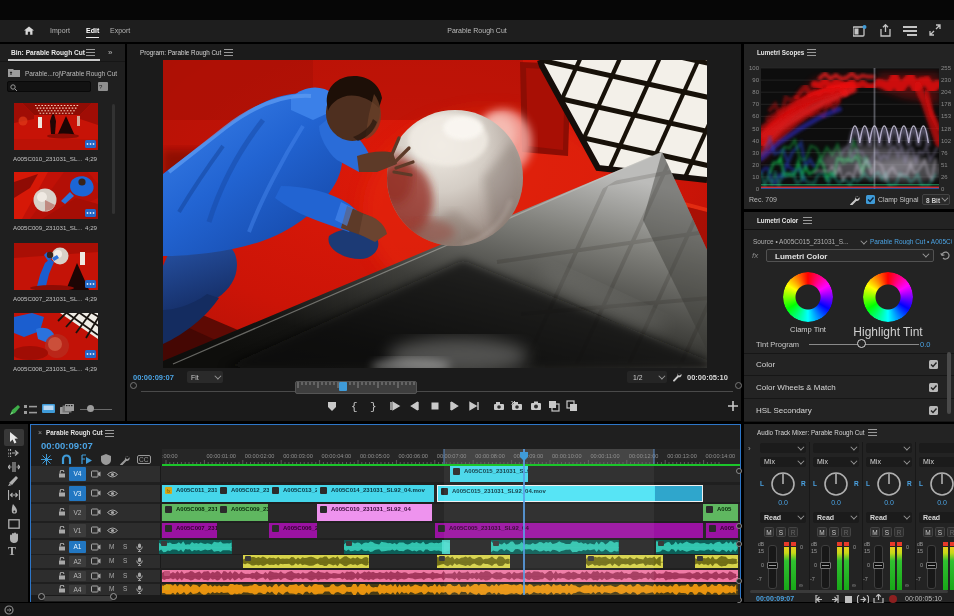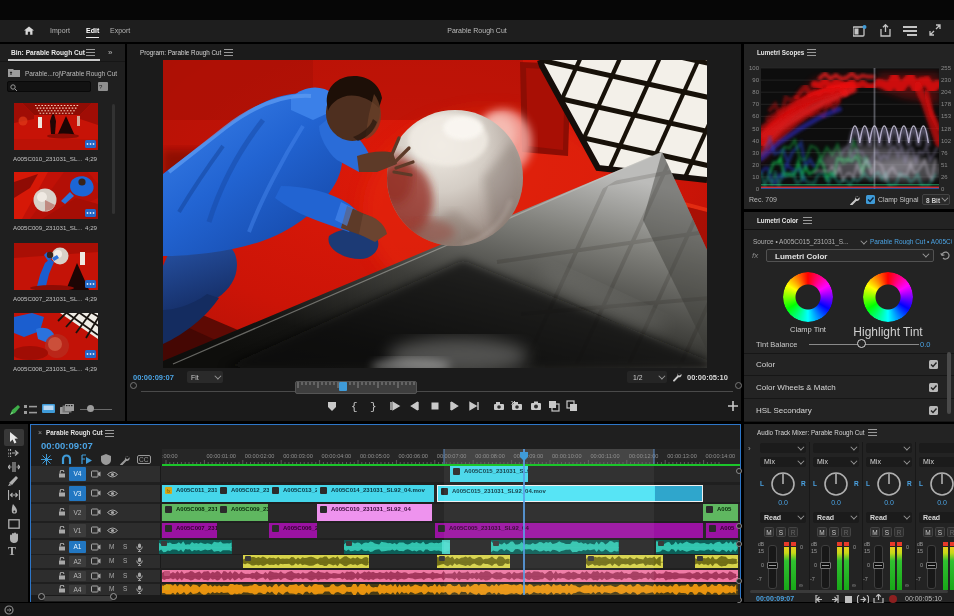--- a/index.html
+++ b/index.html
@@ -544,21 +544,21 @@
  <div class="abs" style="left:22px;top:37px;width:168px;height:13px;border:1px solid #525252;border-radius:2px;background:#272727;font-size:8px;color:#e0e0e0;padding:2px 0 0 8px;font-weight:bold">Lumetri Color</div>
  <span class="chev" style="position:absolute;left:178px;top:41px"></span>
  <svg class="abs" style="left:196px;top:38px" width="11" height="11" viewBox="0 0 11 11">
       <path d="M2 5.5 a3.5 3.5 0 1 1 1 2.5 M2 5.5 L0.8 3.2 M2 5.5 L4.4 4.9" stroke="#999" stroke-width="1.2" fill="none"></path>
     </svg>
 
  <div class="abs" style="left:39px;top:60px;width:50px;height:50px;border-radius:50%;background:conic-gradient(from 0deg, #f00, #f0f, #00f, #0ff, #0f0, #ff0, #f00);-webkit-mask:radial-gradient(circle, transparent 12px, #000 13px);mask:radial-gradient(circle, transparent 12px, #000 13px)"></div>
  <div class="abs" style="left:19px;top:113px;width:90px;text-align:center;font-size:7.5px;color:#d0d0d0">Clamp Tint</div>
  <div class="abs" style="left:119px;top:60px;width:50px;height:50px;border-radius:50%;background:conic-gradient(from 0deg, #f00, #f0f, #00f, #0ff, #0f0, #ff0, #f00);-webkit-mask:radial-gradient(circle, transparent 12px, #000 13px);mask:radial-gradient(circle, transparent 12px, #000 13px)"></div>
  <div class="abs" style="left:99px;top:113px;width:90px;text-align:center;font-size:12px;color:#d0d0d0">Highlight Tint</div>
- <div class="abs" style="left:12px;top:128px;font-size:7.5px;color:#c8c8c8">Tint Balance</div>
+ <div class="abs" style="left:12px;top:128px;font-size:7.5px;color:#c8c8c8">Tint Program</div>
  <div class="abs" style="left:65px;top:132px;width:110px;height:1px;background:#8a8a8a"></div>
  <div class="abs" style="left:113px;top:127px;width:9px;height:9px;border:1.5px solid #d8d8d8;border-radius:50%;background:#232323"></div>
  <div class="abs blue" style="left:176px;top:128px;font-size:7.5px">0.0</div>
  <div class="abs" style="left:0px;top:141px;width:210px;height:1px;background:#161616"></div>
 <div class="abs" style="left:12px;top:148px;font-size:8px;color:#d6d6d6">Color</div>
     <div class="abs" style="left:185px;top:148px;width:9px;height:9px;background:#b8b8b8;border-radius:1.5px"></div>
     <svg class="abs" style="left:185px;top:148px" width="9" height="9" viewBox="0 0 9 9">
       <path d="M2 4.5 L4 6.5 L7.5 2.5" stroke="#222" stroke-width="1.4" fill="none"></path>
     </svg>
     <div class="abs" style="left:0px;top:163px;width:210px;height:1px;background:#161616"></div>

